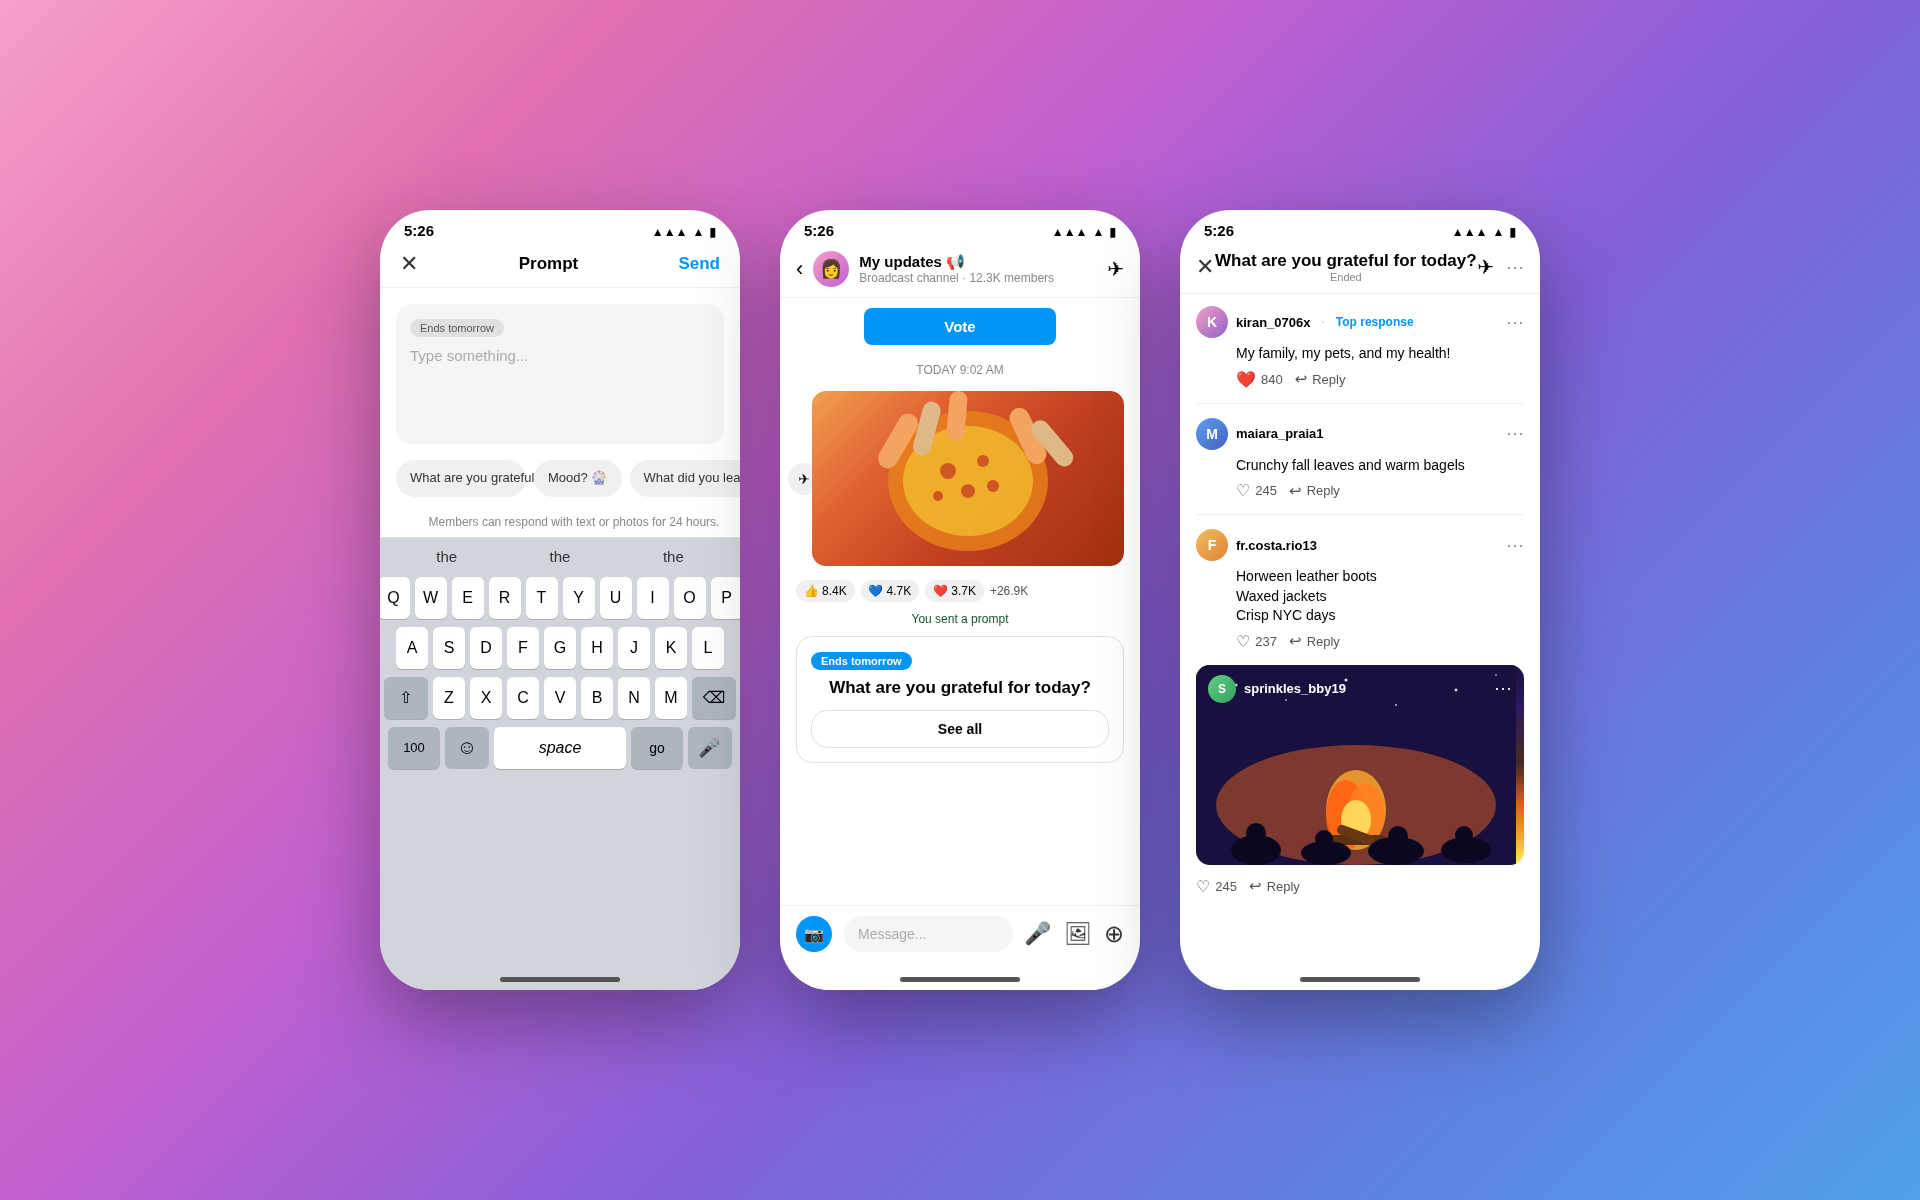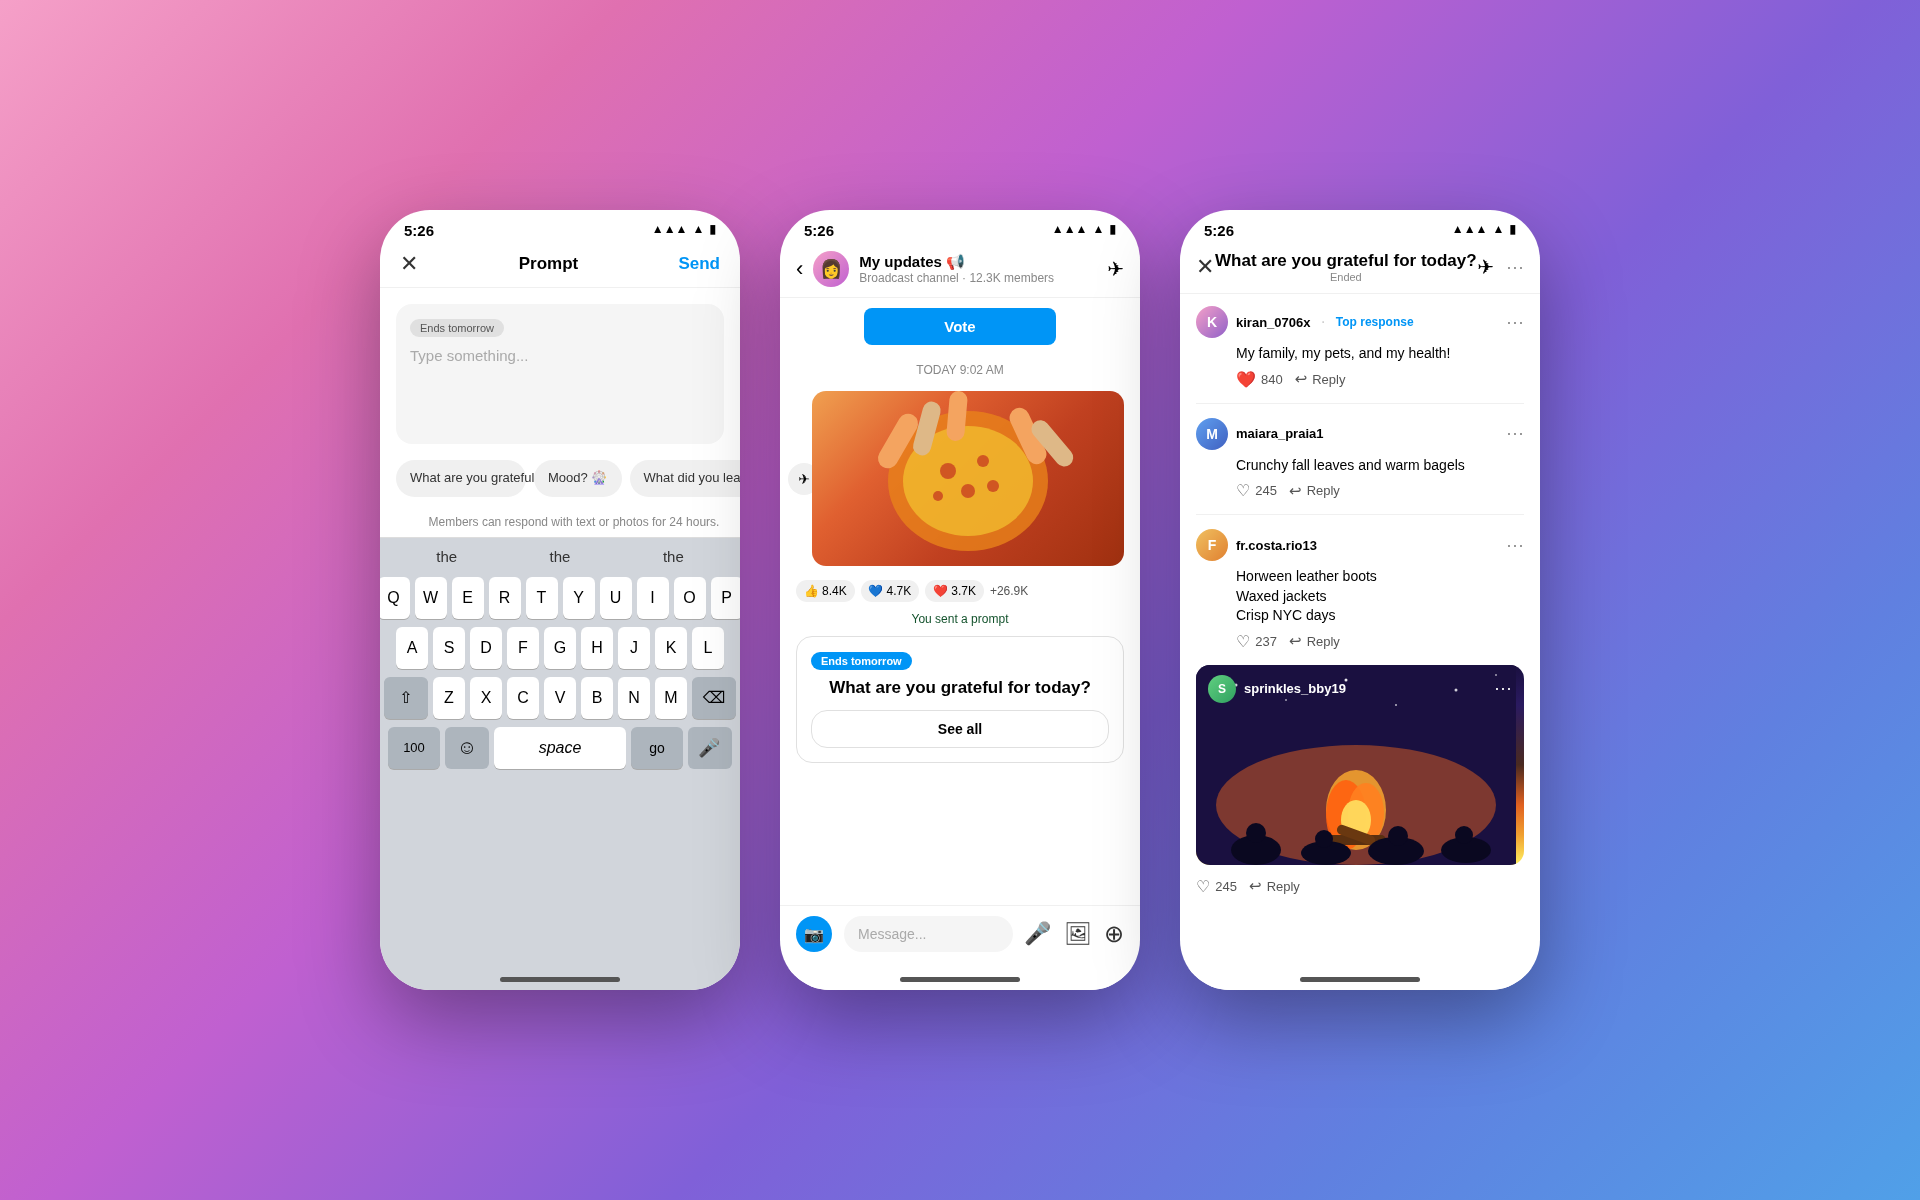--- a/index.html
+++ b/index.html
@@ -26,21 +26,21 @@
       border-radius: 50px;
       overflow: hidden;
       box-shadow: 0 30px 80px rgba(0,0,0,0.35);
       display: flex;
       flex-direction: column;
       position: relative;
     }
     .status-bar {
       display: flex;
       justify-content: space-between;
-      align-items: flex-start;
+      align-items: flex-end;
       padding: 12px 24px 6px;
       font-size: 15px;
       font-weight: 600;
     }
     .status-icons {
       display: flex;
       align-items: center;
       gap: 5px;
       font-size: 12px;
     }

